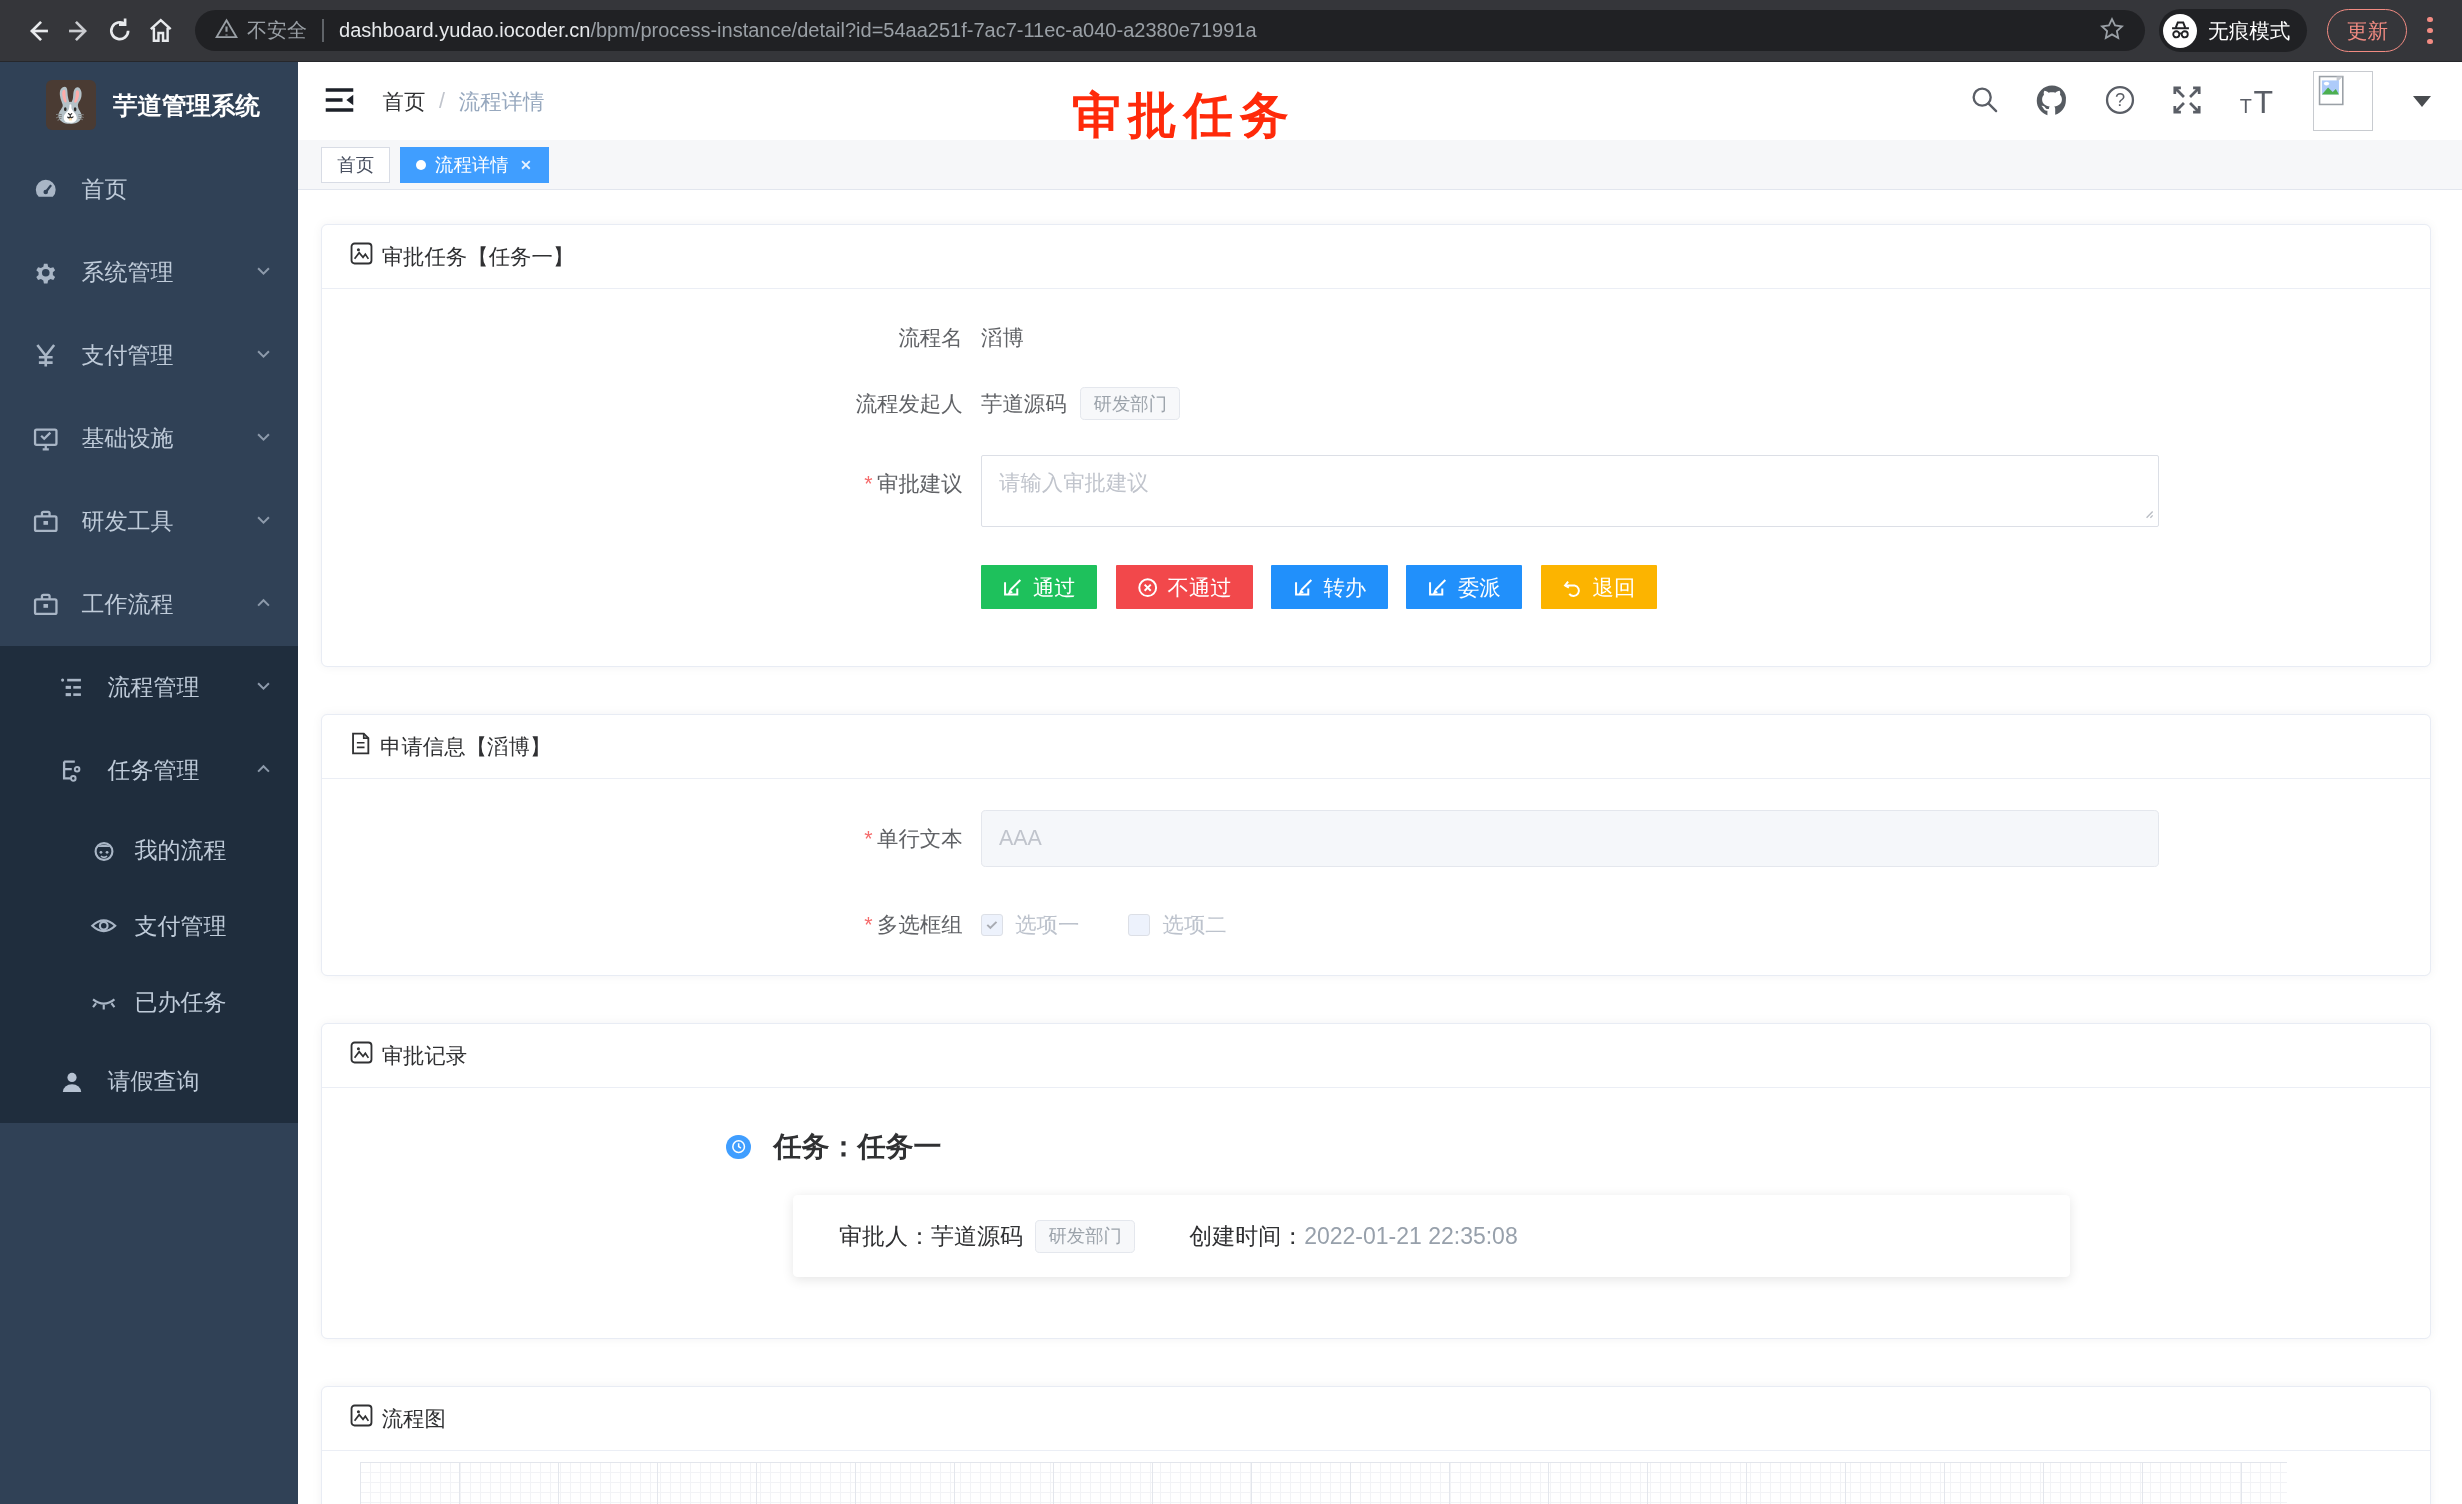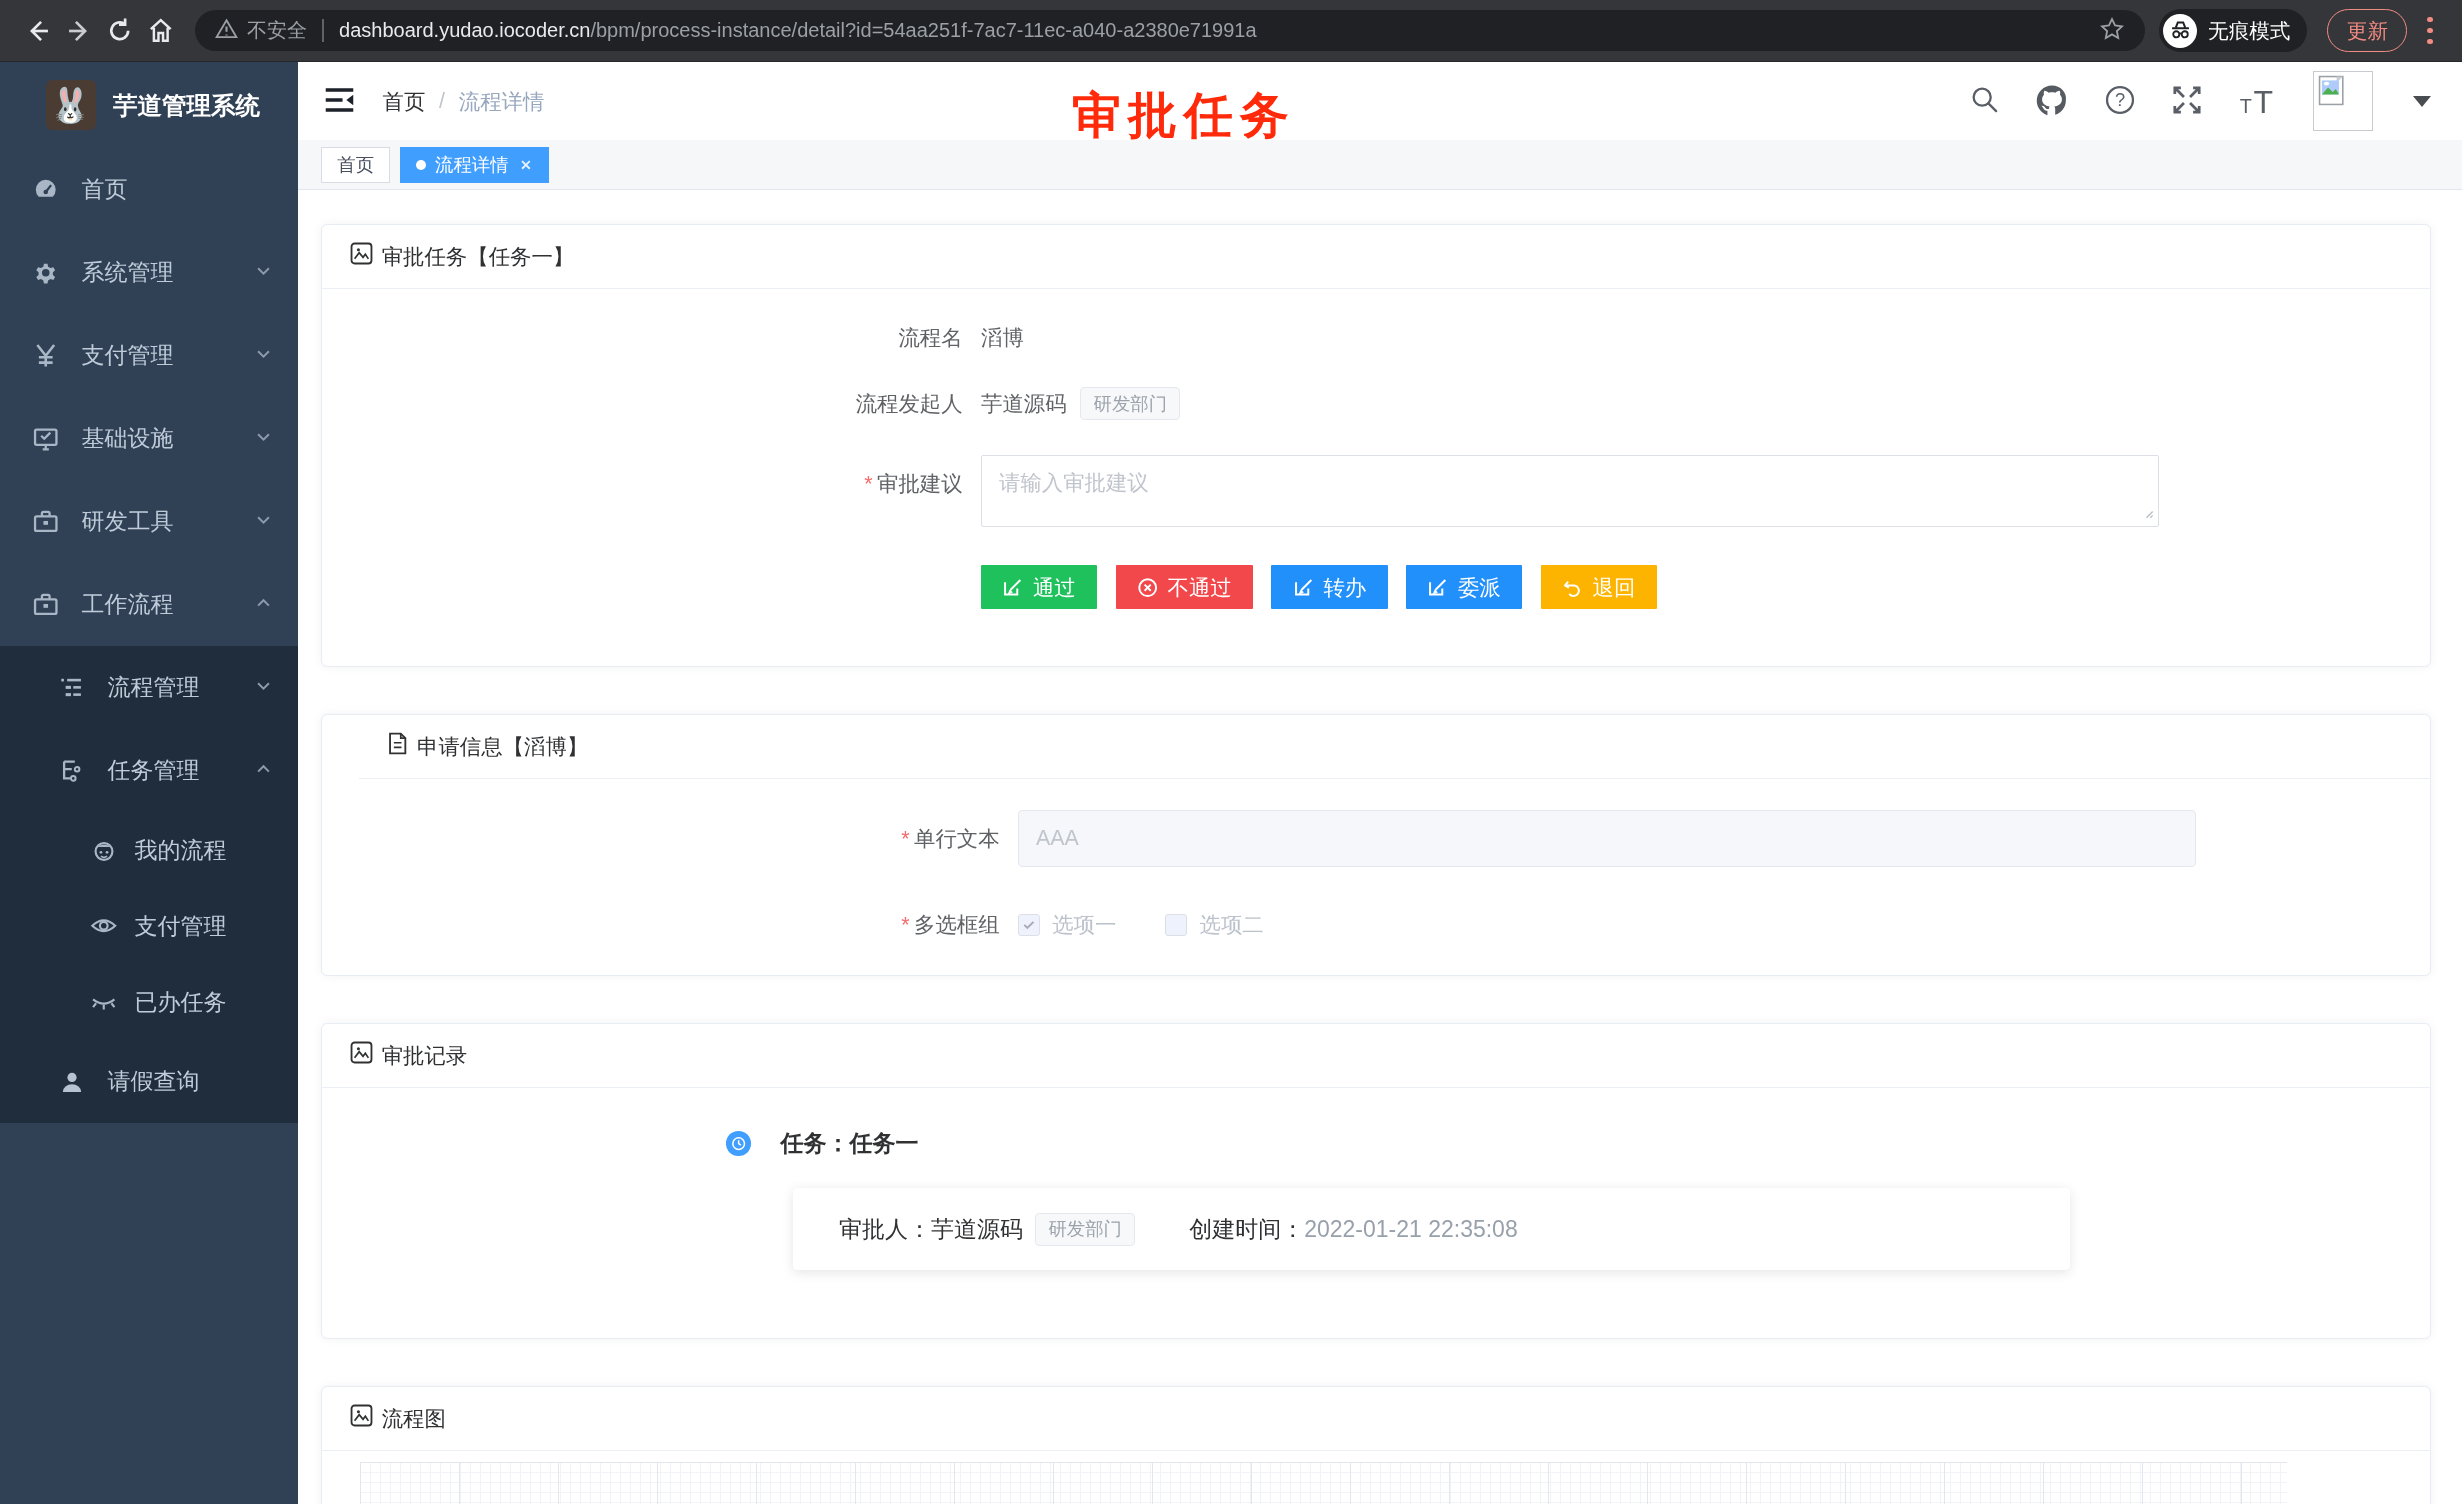--- a/index.html
+++ b/index.html
@@ -87,21 +87,21 @@
 
   input.line-text { width:1178px; height:57px; background:#f5f7fa; border:0.8px solid #e4e7ed; border-radius:4.6px; color:#c0c4cc; font-size:21.4px; padding:0 17px; font-family:inherit; }
   .cbx-group { display:flex; align-items:center; gap:49px; }
   .cbx { display:flex; align-items:center; gap:12.2px; }
   .cbx-box { width:22px; height:22px; border:0.8px solid #dcdfe6; background:#edf2fc; border-radius:3.1px; display:flex; align-items:center; justify-content:center; }
   .cbx-label { color:#bcc2cc; font-size:21.4px; }
 
   .timeline { padding-left:404px; }
   .tl-head { display:flex; align-items:center; gap:23px; }
   .tl-dot { width:24.5px; height:24.5px; border-radius:50%; background:#409eff; display:flex; align-items:center; justify-content:center; flex:0 0 auto; }
-  .tl-title { font-size:23px; font-weight:700; color:#303133;margin-left:7px; }
+  .tl-title { font-size:28px; font-weight:700; color:#303133; }
   .tl-card { margin:29px 0 7.6px 67px; width:1277px; background:#fff; border-radius:4.6px; box-shadow:0 2.3px 12.2px rgba(0,0,0,.1); padding:24.5px 31px 24.5px 46px; display:flex; align-items:center; font-size:23px; color:#303133; }
   .tl-card .muted { color:#97a0ab; }
   .tl-gap { width:54px; }
   .tl-card .tag { margin-left:12.2px; }
 
   .grid-wrap { padding:10.7px 38px 0 38px; }
   .bpmn-grid { width:1927px; height:122px;
     background-color:#fff;
     background-image:
       linear-gradient(#e3e6ec 0.8px, transparent 0.8px),
@@ -509,21 +509,21 @@
                     <path d="M8 6 L4 11 l5 3" stroke="#fff" stroke-width="2.6" fill="none"></path>
                     <path d="M4.5 11 h12 a7 7 0 1 1 -7 11" stroke="#fff" stroke-width="2.6" fill="none"></path>
                   </svg>
                 <span>退回</span>
               </button>
             </span>
           </div>
         </div>
       </div>
 
-      <div class="card" style="height:262px;padding-left:37px;">
+      <div class="card" style="height:262px;">
         <div class="card-header">
           <span>
             <svg width="21.4" height="23" viewBox="0 0 28 30">
                 <path d="M4 2 h14 l6 6 v20 H4 Z" stroke="#303133" stroke-width="2.4" fill="none"></path>
                 <path d="M18 2 v6 h6" stroke="#303133" stroke-width="2.2" fill="none"></path>
                 <path d="M9 14 h10 M9 20 h10" stroke="#303133" stroke-width="2.2"></path>
               </svg>
           </span>
           <span>申请信息【滔博】</span>
         </div>

